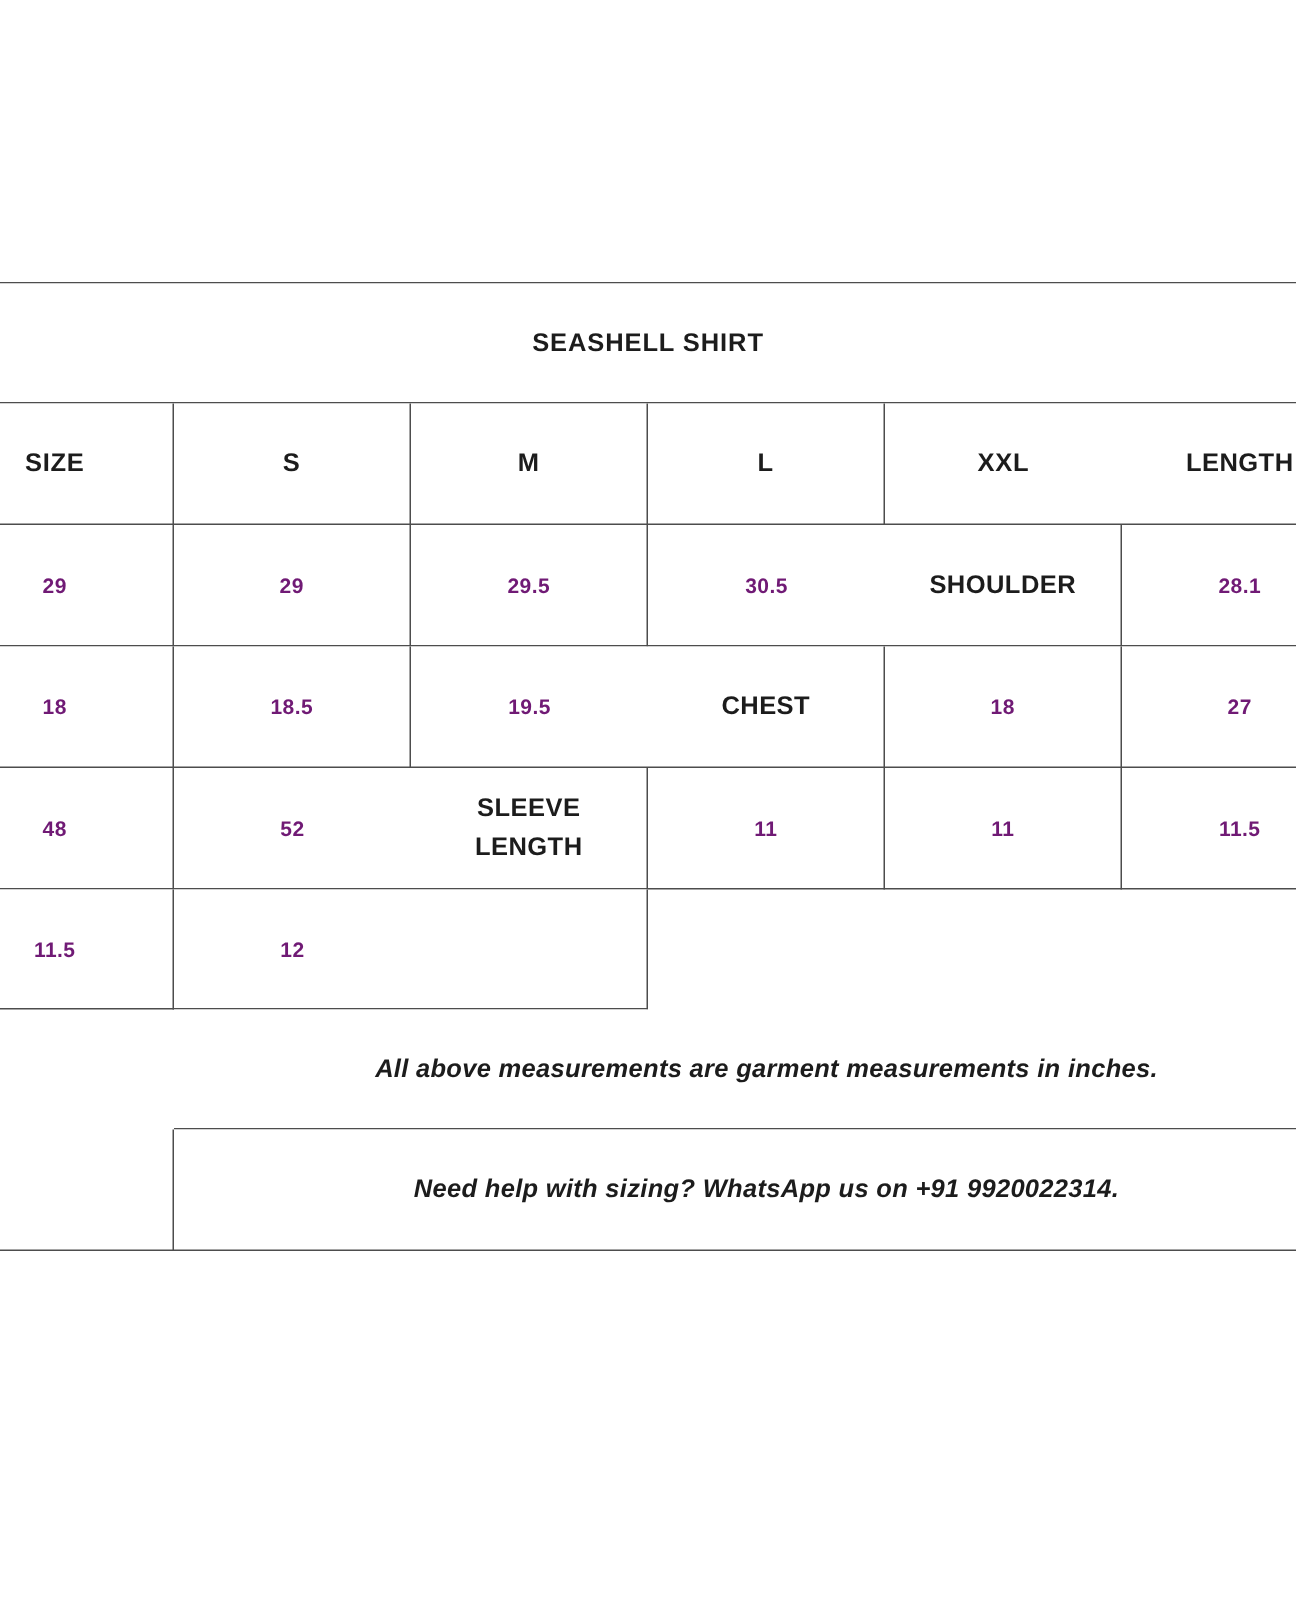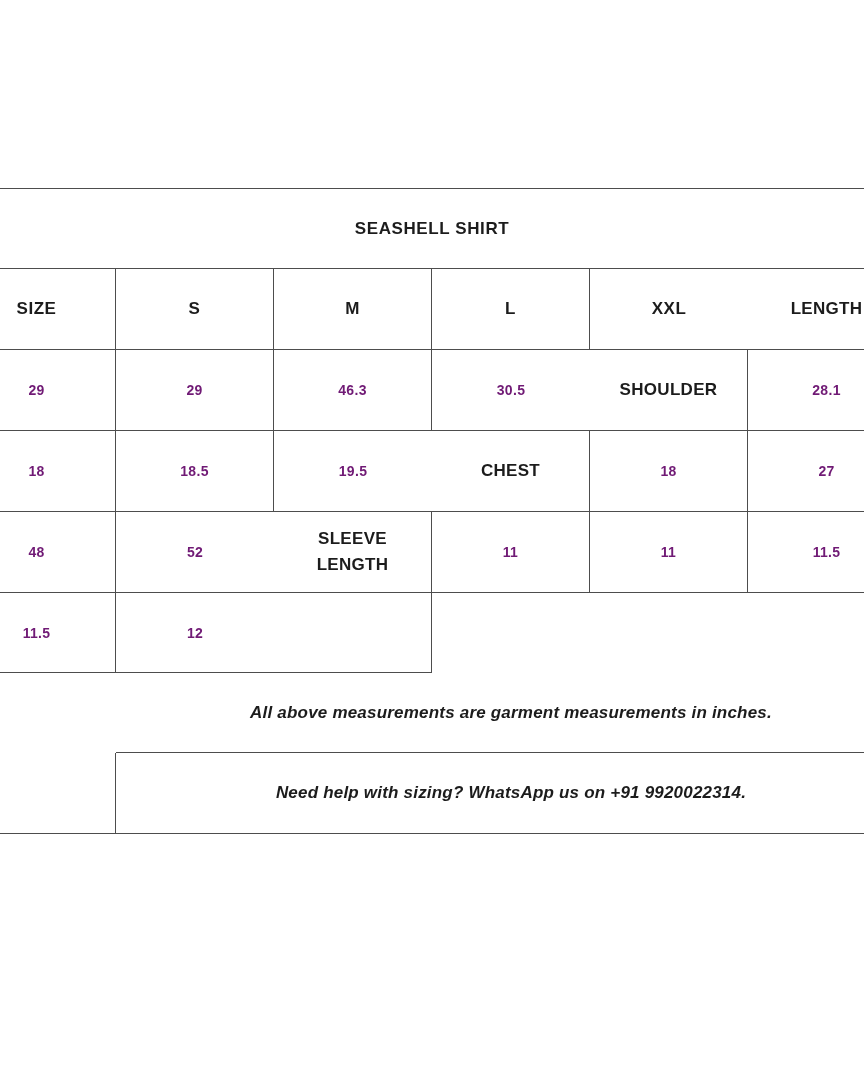--- a/index.html
+++ b/index.html
@@ -83,21 +83,21 @@
 
     <div class="cell vline head-cell">SIZE</div>
     <div class="cell vline head-cell">S</div>
     <div class="cell vline head-cell">M</div>
     <div class="cell vline head-cell">L</div>
     <div class="cell head-cell">XXL</div>
 
     <div class="cell vline label-cell">LENGTH</div>
     <div class="cell vline value-cell">29</div>
     <div class="cell vline value-cell">29</div>
-    <div class="cell vline value-cell">46.3</div>
+    <div class="cell vline value-cell">29.5</div>
     <div class="cell value-cell">30.5</div>
 
     <div class="cell vline label-cell">SHOULDER</div>
     <div class="cell vline value-cell">28.1</div>
     <div class="cell vline value-cell">18</div>
     <div class="cell vline value-cell">18.5</div>
     <div class="cell value-cell">19.5</div>
 
     <div class="cell vline label-cell">CHEST</div>
     <div class="cell vline value-cell">18</div>

